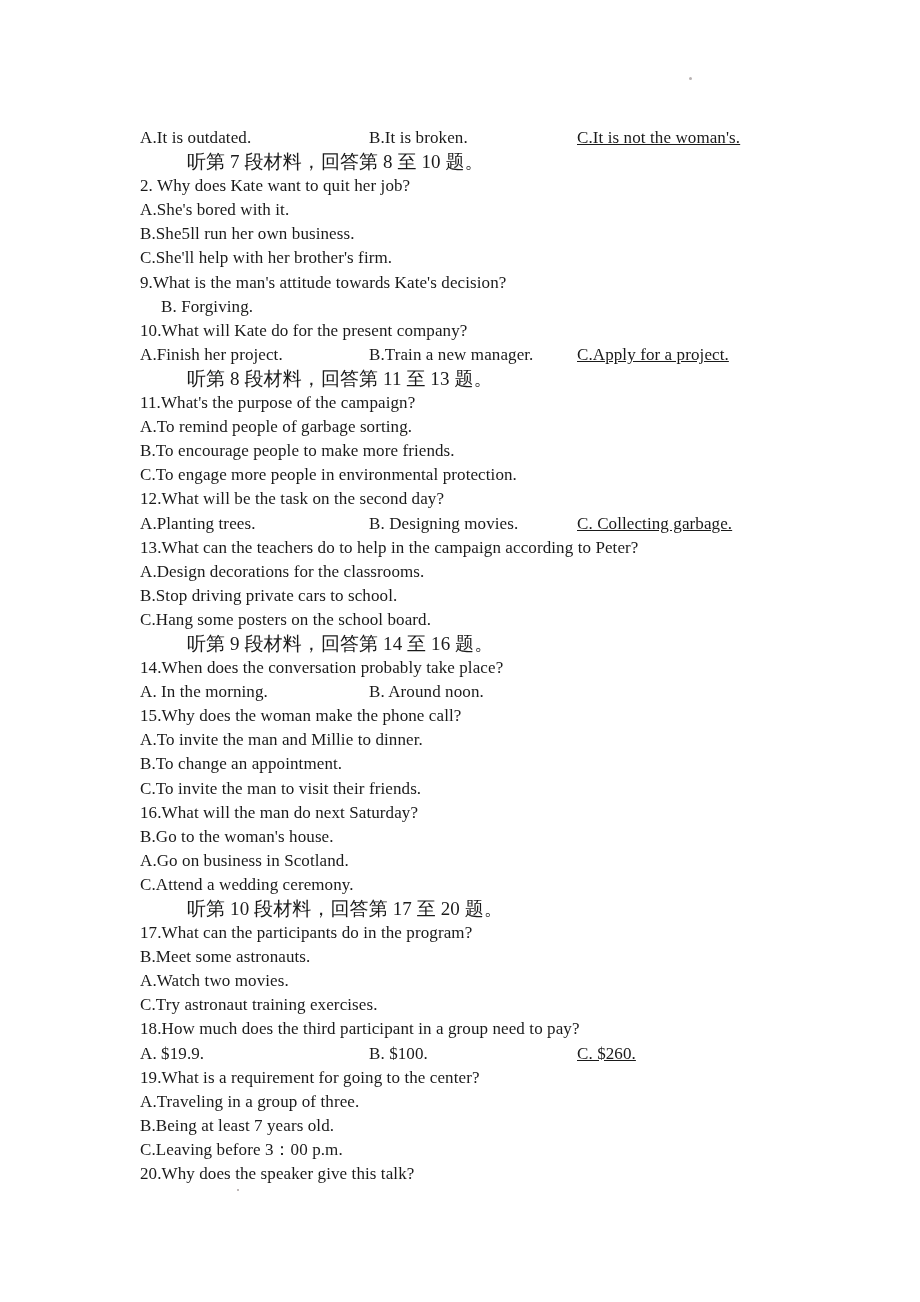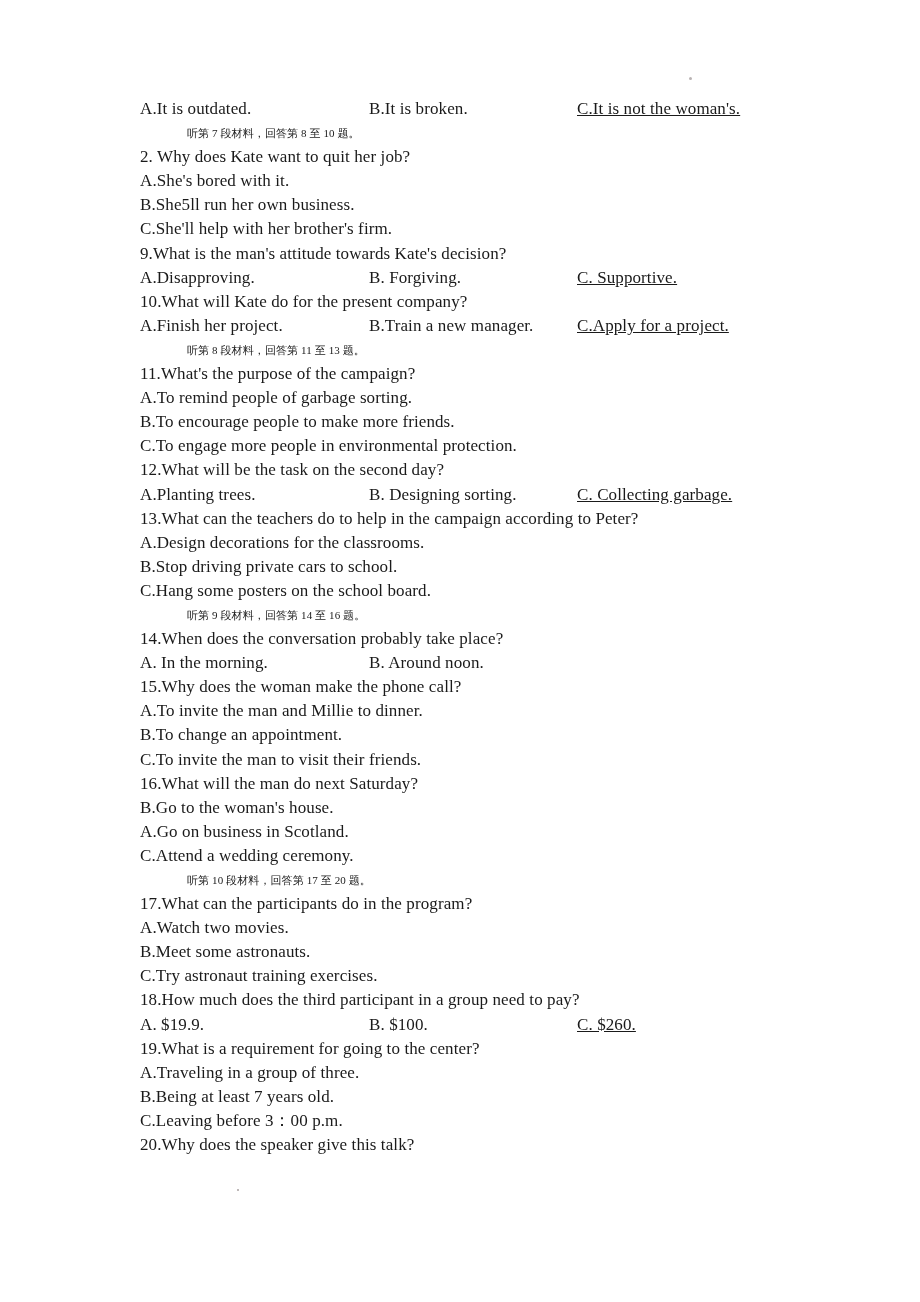--- a/index.html
+++ b/index.html
@@ -8,35 +8,35 @@
     width: 920px;
     height: 1302px;
     background: #ffffff;
     overflow: hidden;
     font-family: "Liberation Serif", serif;
     color: #1a1a1a;
   }
   .doc {
     position: absolute;
     left: 140px;
-    top: 97px;
+    top: 126px;
     width: 740px;
   }
   .line {
     height: 24.1px;
     line-height: 24.1px;
     font-size: 17px;
     white-space: pre;
     letter-spacing: 0.1px;
   }
   .row { display: flex; }
   .row .c0 { width: 208px; }
   .row .c1 { width: 208px; margin-left: 21px; }
   .row .c2 { flex: 1; text-decoration: underline; }
-  .cn { font-size: 11px; padding-left: 47px; }
+  .cn { font-size: 19px; padding-left: 47px; }
   .speck {
     position: absolute;
     width: 3px;
     height: 3px;
     border-radius: 50%;
     background: #b9b3b3;
   }
   .speck.s1 { left: 689px; top: 77px; }
   .speck.s2 { left: 237px; top: 1189px; background: #a9a1a1; width: 2px; height: 2px; }
 </style>
@@ -46,49 +46,49 @@
 <div class="page">
   <div class="speck s1"></div>
   <div class="doc" id="doc-lines">
       <div class="line row"><span class="c0">A.It is outdated.</span><span class="c1">B.It is broken.</span><span class="c2">C.It is not the woman's.</span></div>
       <div class="line cn">听第 7 段材料，回答第 8 至 10 题。</div>
       <div class="line">2. Why does Kate want to quit her job?</div>
       <div class="line">A.She's bored with it.</div>
       <div class="line">B.She5ll run her own business.</div>
       <div class="line">C.She'll help with her brother's firm.</div>
       <div class="line">9.What is the man's attitude towards Kate's decision?</div>
-      <div class="line row"><span class="c0">A.Disapproving.</span><span class="c1">B. Forgiving.</span><span class="c2">C. Supportive.</span></div>
+      <div class="line row"><span class="c1">B. Forgiving.</span></div>
       <div class="line">10.What will Kate do for the present company?</div>
       <div class="line row"><span class="c0">A.Finish her project.</span><span class="c1">B.Train a new manager.</span><span class="c2">C.Apply for a project.</span></div>
       <div class="line cn">听第 8 段材料，回答第 11 至 13 题。</div>
       <div class="line">11.What's the purpose of the campaign?</div>
       <div class="line">A.To remind people of garbage sorting.</div>
       <div class="line">B.To encourage people to make more friends.</div>
       <div class="line">C.To engage more people in environmental protection.</div>
       <div class="line">12.What will be the task on the second day?</div>
-      <div class="line row"><span class="c0">A.Planting trees.</span><span class="c1">B. Designing sorting.</span><span class="c2">C. Collecting garbage.</span></div>
+      <div class="line row"><span class="c0">A.Planting trees.</span><span class="c1">B. Designing movies.</span><span class="c2">C. Collecting garbage.</span></div>
       <div class="line">13.What can the teachers do to help in the campaign according to Peter?</div>
       <div class="line">A.Design decorations for the classrooms.</div>
       <div class="line">B.Stop driving private cars to school.</div>
       <div class="line">C.Hang some posters on the school board.</div>
       <div class="line cn">听第 9 段材料，回答第 14 至 16 题。</div>
       <div class="line">14.When does the conversation probably take place?</div>
       <div class="line row"><span class="c0">A. In the morning.</span><span class="c1">B. Around noon.</span></div>
       <div class="line">15.Why does the woman make the phone call?</div>
       <div class="line">A.To invite the man and Millie to dinner.</div>
       <div class="line">B.To change an appointment.</div>
       <div class="line">C.To invite the man to visit their friends.</div>
       <div class="line">16.What will the man do next Saturday?</div>
       <div class="line">B.Go to the woman's house.</div>
       <div class="line">A.Go on business in Scotland.</div>
       <div class="line">C.Attend a wedding ceremony.</div>
       <div class="line cn">听第 10 段材料，回答第 17 至 20 题。</div>
       <div class="line">17.What can the participants do in the program?</div>
+      <div class="line">B.Meet some astronauts.</div>
       <div class="line">A.Watch two movies.</div>
-      <div class="line">B.Meet some astronauts.</div>
       <div class="line">C.Try astronaut training exercises.</div>
       <div class="line">18.How much does the third participant in a group need to pay?</div>
       <div class="line row"><span class="c0">A. $19.9.</span><span class="c1">B. $100.</span><span class="c2">C. $260.</span></div>
       <div class="line">19.What is a requirement for going to the center?</div>
       <div class="line">A.Traveling in a group of three.</div>
       <div class="line">B.Being at least 7 years old.</div>
       <div class="line">C.Leaving before 3：00 p.m.</div>
       <div class="line">20.Why does the speaker give this talk?</div>
     </div>
   <div class="speck s2"></div>

